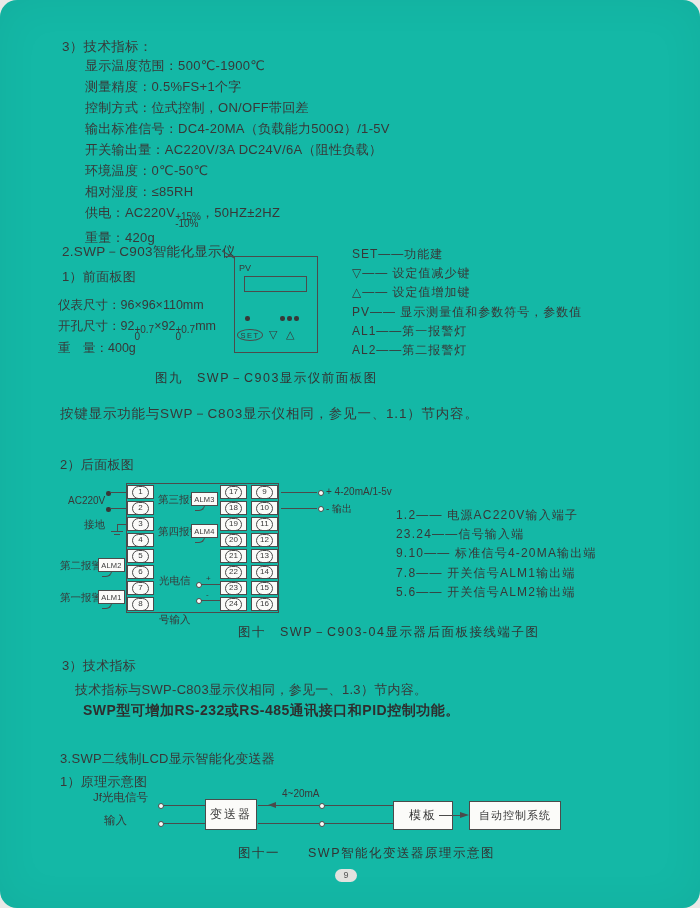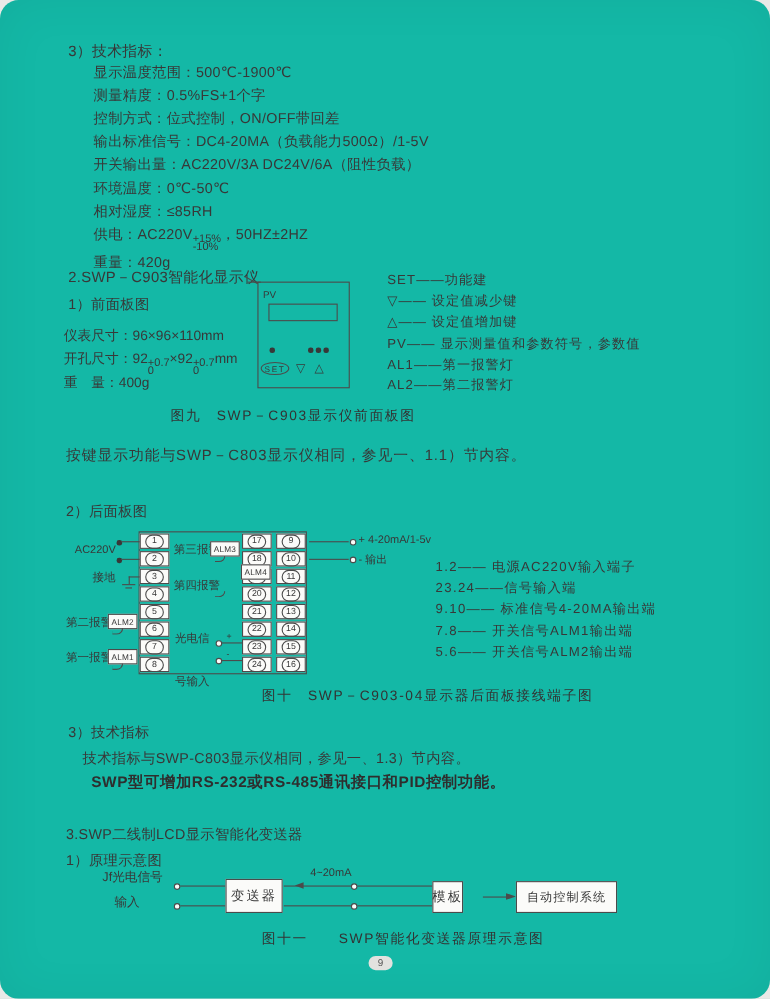--- a/index.html
+++ b/index.html
@@ -213,21 +213,21 @@
 
     <div class="abs small" style="left:0px; top:108px;">第一报警</div>
     <div class="alm" style="left:38px; top:107px;">ALM1</div>
     <div class="hook" style="left:42px; top:120px;"></div>
 
     <div class="abs small" style="left:98px; top:10px;">第三报警</div>
     <div class="alm" style="left:131px; top:9px;">ALM3</div>
     <div class="hook" style="left:135px; top:22px;"></div>
 
     <div class="abs small" style="left:98px; top:42px;">第四报警</div>
-    <div class="alm" style="left:131px; top:30px;margin-left:28px;">ALM4</div>
+    <div class="alm" style="left:131px; top:41px;">ALM4</div>
     <div class="hook" style="left:135px; top:54px;"></div>
 
     <div class="abs small" style="left:99px; top:91px;">光电信</div>
     <div class="abs small" style="left:99px; top:107px;margin-top:23px;">号输入</div>
     <div class="odot" style="left:136px; top:99px;"></div>
     <div class="line" style="left:141px; top:101px; width:19px; height:1px;"></div>
     <div class="abs" style="left:146px; top:91px; font-size:8px;">+</div>
     <div class="odot" style="left:136px; top:115px;"></div>
     <div class="line" style="left:141px; top:117px; width:19px; height:1px;"></div>
     <div class="abs" style="left:146px; top:107px; font-size:8px;">-</div>
@@ -269,21 +269,21 @@
 
     <div class="line" style="left:198px; top:17px; width:61px; height:1px;"></div>
     <div class="arrow-l" style="left:208px; top:14px;"></div>
     <div class="abs" style="left:222px; top:0px; font-size:10px;">4~20mA</div>
     <div class="odot" style="left:259px; top:15px;"></div>
     <div class="line" style="left:265px; top:17px; width:68px; height:1px;"></div>
     <div class="line" style="left:198px; top:35px; width:61px; height:1px;"></div>
     <div class="odot" style="left:259px; top:33px;"></div>
     <div class="line" style="left:265px; top:35px; width:68px; height:1px;"></div>
 
-    <div class="dbox" style="left:333px; top:13px; width:28px; height:29px;">模板</div>
+    <div class="dbox" style="left:333px; top:13px; width:60px; height:29px;">模板</div>
 
     <div class="line" style="left:379px; top:27px; width:24px; height:1px;"></div>
     <div class="arrow-r" style="left:400px; top:23.5px;"></div>
 
     <div class="dbox" style="left:409px; top:13px; width:92px; height:29px; font-size:11px; letter-spacing:1px;">自动控制系统</div>
   </div>
 
   <div class="abs caption" style="left:238px; top:845px;">图十一　　SWP智能化变送器原理示意图</div>
 
   <div class="oval" style="left:335px; top:869px;">9</div>

